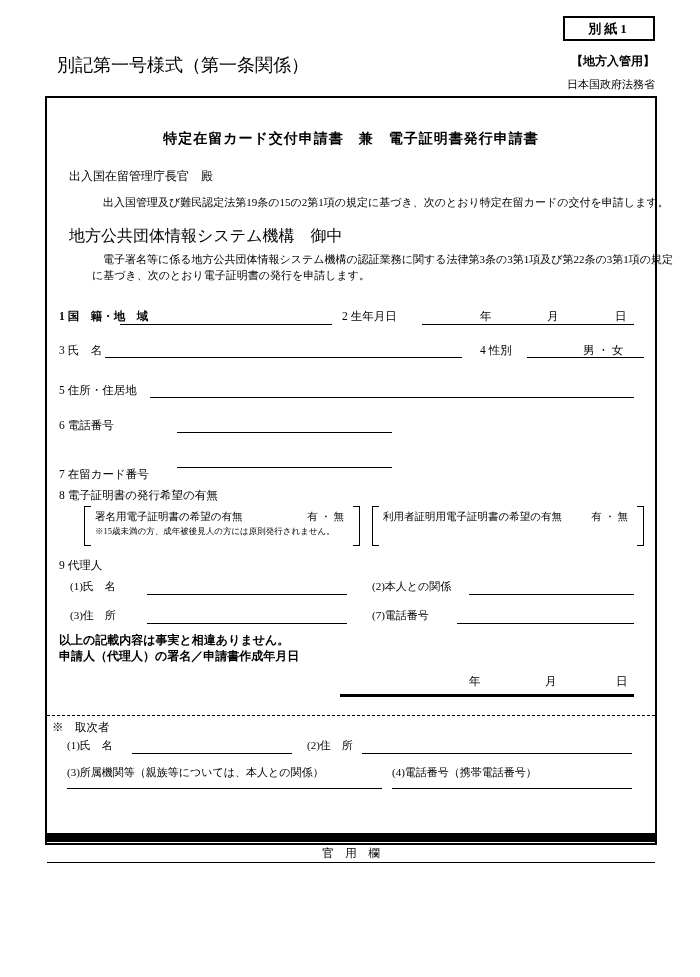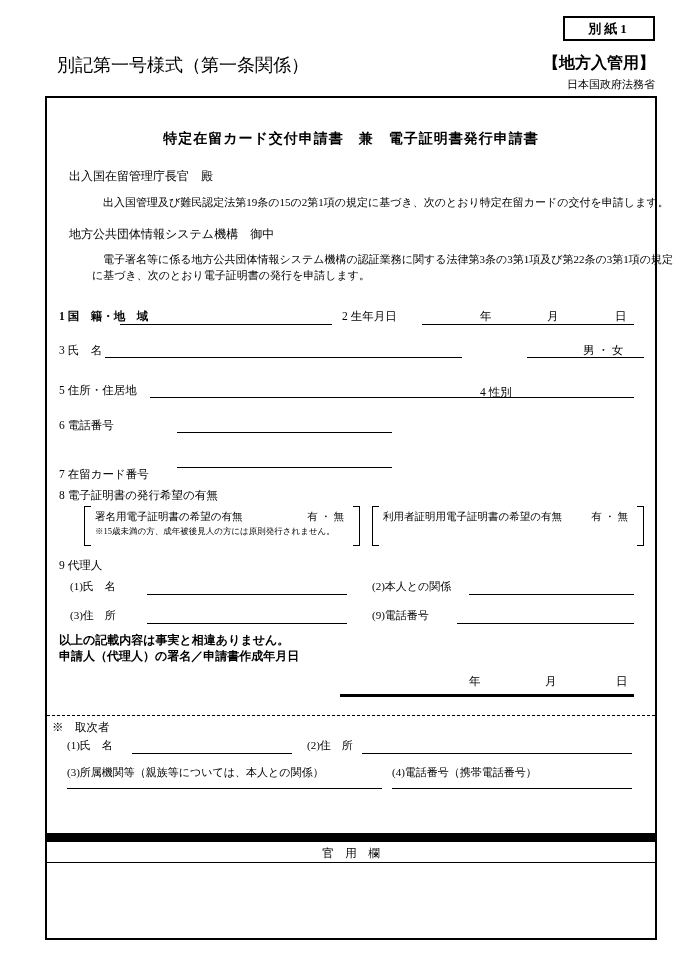--- a/index.html
+++ b/index.html
@@ -10,24 +10,24 @@
     color: #000;
   }
   .page { position: absolute; inset: 0; background: #fff; overflow: hidden; }
 
   .attach-box {
     position: absolute; left: 563px; top: 16px; width: 92px; height: 25px;
     border: 2px solid #000; display: flex; align-items: center; justify-content: center;
     font-size: 13px; font-weight: bold; letter-spacing: 3px;
   }
   .style-lbl { position: absolute; left: 57px; top: 53px; font-size: 18px; }
-  .office-lbl { position: absolute; right: 45px; top: 53px; font-size: 16px; font-weight: bold; }
+  .office-lbl { position: absolute; right: 45px; top: 53px; font-size: 12px; font-weight: bold; }
   .ministry-lbl { position: absolute; right: 45px; top: 77px; font-size: 11px; }
 
-  .form-box { position: absolute; left: 45px; top: 96px; width: 612px; height: 844px; border: 2px solid #000; background: #fff; }
+  .form-box { position: absolute; left: 45px; top: 96px; width: 612px; height: 749px; border: 2px solid #000; background: #fff; }
 
   .title { position: absolute; top: 32px; left: 0; width: 100%; text-align: center; font-size: 14px; font-weight: bold; letter-spacing: 1px; }
 
   .lbl { position: absolute; font-size: 11.5px; white-space: nowrap; }
   .sm { font-size: 11px; }
   .stmt { position: absolute; font-size: 11px; text-indent: 1em; line-height: 1.45; margin-left: 33px; }
   .fline { position: absolute; height: 0; border-bottom: 1.2px solid #000; }
   .thick-line { position: absolute; height: 0; border-bottom: 3px solid #000; }
   .dashed { position: absolute; left: 0; width: 100%; border-top: 1.5px dashed #000; }
 
@@ -55,34 +55,34 @@
   <div class="style-lbl">別記第一号様式（第一条関係）</div>
   <div class="office-lbl">【地方入管用】</div>
   <div class="ministry-lbl">日本国政府法務省</div>
 
   <div class="form-box">
 
     <div class="title">特定在留カード交付申請書　兼　電子証明書発行申請書</div>
 
     <div class="lbl" style="left:22px; top:70px; font-size:12px;">出入国在留管理庁長官　殿</div>
     <div class="stmt" style="left:12px; top:97px; width:585px;">出入国管理及び難民認定法第19条の15の2第1項の規定に基づき、次のとおり特定在留カードの交付を申請します。</div>
-    <div class="lbl" style="left:22px; top:128px; font-size:12px;">地方公共団体情報システム機構　御中</div>
+    <div class="lbl" style="left:22px; top:128px; font-size:16px;">地方公共団体情報システム機構　御中</div>
     <div class="stmt" style="left:12px; top:154px; width:585px;">電子署名等に係る地方公共団体情報システム機構の認証業務に関する法律第3条の3第1項及び第22条の3第1項の規定に基づき、次のとおり電子証明書の発行を申請します。</div>
 
     <div class="lbl" style="left:12px; top:211px;font-weight:bold;">1 国　籍・地　域</div>
     <div class="fline" style="left:73px; top:226px; width:212px;"></div>
     <div class="lbl" style="left:295px; top:211px;">2 生年月日</div>
     <div class="lbl" style="left:433px; top:211px;">年</div>
     <div class="lbl" style="left:500px; top:211px;">月</div>
     <div class="lbl" style="left:568px; top:211px;">日</div>
     <div class="fline" style="left:375px; top:226px; width:212px;"></div>
 
     <div class="lbl" style="left:12px; top:245px;">3 氏　名</div>
     <div class="fline" style="left:58px; top:259px; width:357px;"></div>
-    <div class="lbl" style="left:433px; top:245px;margin-top:42px;">4 性別</div>
+    <div class="lbl" style="left:433px; top:245px;">4 性別</div>
     <div class="lbl" style="left:536px; top:245px;">男 ・ 女</div>
     <div class="fline" style="left:480px; top:259px; width:117px;"></div>
 
     <div class="lbl" style="left:12px; top:285px;">5 住所・住居地</div>
     <div class="fline" style="left:103px; top:299px; width:484px;"></div>
 
     <div class="lbl" style="left:12px; top:320px;">6 電話番号</div>
     <div class="fline" style="left:130px; top:334px; width:215px;"></div>
 
     <div class="lbl" style="left:12px; top:369px;">7 在留カード番号</div>
@@ -109,21 +109,21 @@
       </div>
     </div>
 
     <div class="lbl" style="left:12px; top:460px;">9 代理人</div>
     <div class="lbl sm" style="left:23px; top:481px;">(1)氏　名</div>
     <div class="fline" style="left:100px; top:496px; width:200px;"></div>
     <div class="lbl sm" style="left:325px; top:481px;">(2)本人との関係</div>
     <div class="fline" style="left:422px; top:496px; width:165px;"></div>
     <div class="lbl sm" style="left:23px; top:510px;">(3)住　所</div>
     <div class="fline" style="left:100px; top:525px; width:200px;"></div>
-    <div class="lbl sm" style="left:325px; top:510px;">(9)電話番号</div>
+    <div class="lbl sm" style="left:325px; top:510px;">(7)電話番号</div>
     <div class="fline" style="left:410px; top:525px; width:177px;"></div>
 
     <div class="bold-sans" style="left:12px; top:550px;">申請人（代理人）の署名／申請書作成年月日</div>
     <div class="bold-sans" style="left:12px; top:534px;">以上の記載内容は事実と相違ありません。</div>
     <div class="lbl" style="left:422px; top:576px;">年</div>
     <div class="lbl" style="left:498px; top:576px;">月</div>
     <div class="lbl" style="left:569px; top:576px;">日</div>
     <div class="thick-line" style="left:293px; top:596px; width:294px;"></div>
 
     <div class="dashed" style="top:617px;"></div>

